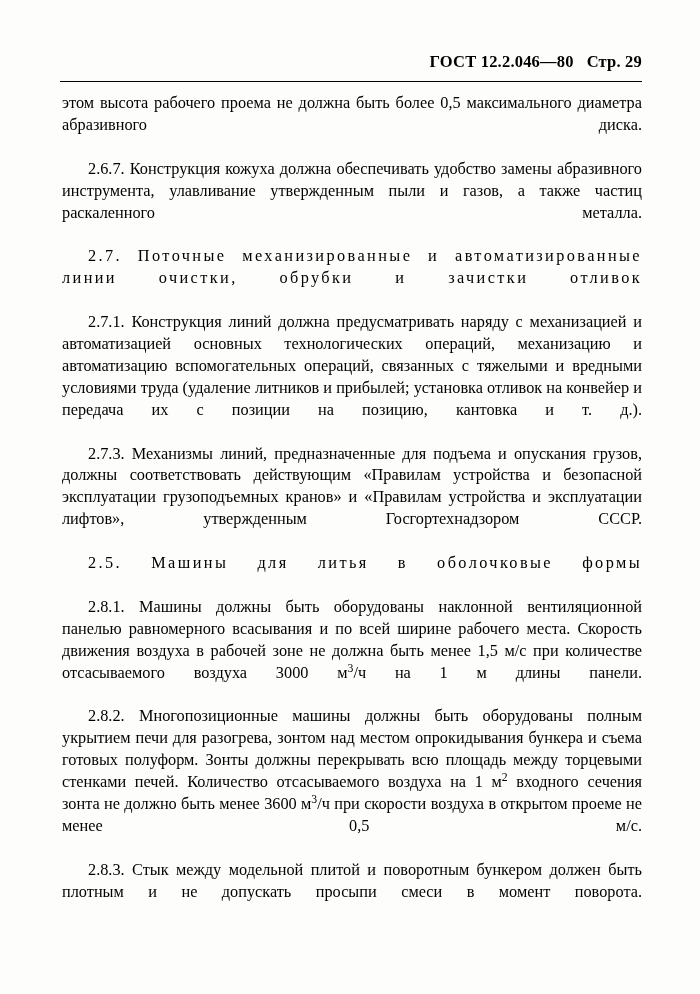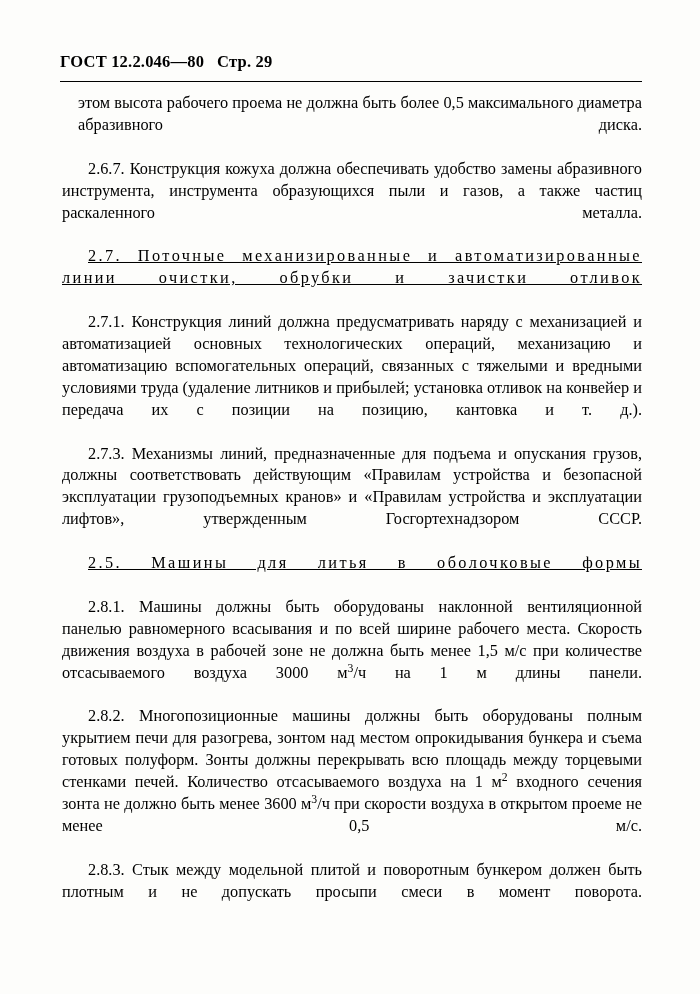--- a/index.html
+++ b/index.html
@@ -21,21 +21,21 @@
     width: 700px;
     height: 994px;
     background: #fdfdfb;
   }
   .header {
     position: absolute;
     left: 60px;
     right: 58px;
     top: 52px;
     height: 28px;
-    text-align: left;
+    text-align: right;
   }
   .header-line {
     font-family: "Liberation Serif", serif;
     font-size: 16.5px;
     font-weight: bold;
     letter-spacing: 0.2px;
     white-space: nowrap;
     display: inline-block;
   }
   .header-rule {
@@ -58,26 +58,24 @@
   p {
     margin: 0 0 0 0;
     text-align: justify;
     hyphens: manual;
   }
   p.indent {
     text-indent: 26px;
   }
   p.noindent {
     text-indent: 0;
-    margin-left: 16px;
   }
   .spaced-wide {
     letter-spacing: 2.4px;
     word-spacing: 2px;
-    text-decoration: underline;
   }
   .sup {
     font-size: 0.72em;
     vertical-align: super;
     line-height: 0;
   }
   
   p::after {
     content: "";
     display: inline-block;
@@ -89,21 +87,21 @@
 
 <div class="page">
 
   <div class="header">
     <span class="header-line"><span>ГОСТ 12.2.046—80</span>&nbsp;&nbsp;&nbsp;<span>Стр. 29</span></span>
   </div>
   <div class="header-rule"></div>
 
   <div class="content" id="content-root">
       <p class="noindent">этом высота рабочего проема не должна быть более 0,5 макси­мального диаметра абразивного диска.</p>
-      <p class="indent">2.6.7. Конструкция кожуха должна обеспечивать удобство за­мены абразивного инструмента, инструмента образующихся пыли и газов, а также частиц раскаленного металла.</p>
+      <p class="indent">2.6.7. Конструкция кожуха должна обеспечивать удобство за­мены абразивного инструмента, улавливание утвержденным пыли и газов, а также частиц раскаленного металла.</p>
       <p class="indent spaced-wide">2.7. Поточные механизированные и автомати­зированные линии очистки, обрубки и зачистки отливок</p>
       <p class="indent">2.7.1. Конструкция линий должна  предусматривать наряду с механизацией и автоматизацией основных технологических опера­ций, механизацию и автоматизацию вспомогательных операций, связанных с тяжелыми и вредными  условиями  труда (удаление литников и прибылей; установка отливок на конвейер и передача их с позиции на позицию, кантовка и т. д.).</p>
       <p class="indent">2.7.3. Механизмы линий, предназначенные для подъема и опу­скания грузов,  должны соответствовать действующим «Правилам устройства и безопасной эксплуатации грузоподъемных кранов» и «Правилам устройства и эксплуатации лифтов», утвержденным Госгортехнадзором СССР.</p>
       <p class="indent spaced-wide">2.5. Машины для литья в оболочковые формы</p>
       <p class="indent">2.8.1. Машины должны быть оборудованы наклонной вентиля­ционной панелью равномерного всасывания и по всей ширине ра­бочего места. Скорость движения воздуха в рабочей зоне не долж­на быть  менее 1,5 м/с при количестве  отсасываемого  воздуха 3000 м<span class="sup">3</span>/ч на 1 м длины панели.</p>
       <p class="indent">2.8.2. Многопозиционные машины должны быть оборудованы полным укрытием печи для разогрева, зонтом над местом опроки­дывания бункера и съема готовых полуформ. Зонты должны пере­крывать всю площадь между торцевыми стенками печей. Ко­личество отсасываемого воздуха на 1 м<span class="sup">2</span> входного сечения зонта не должно быть менее 3600 м<span class="sup">3</span>/ч при скорости воздуха в открытом проеме не менее 0,5 м/с.</p>
       <p class="indent">2.8.3. Стык между модельной плитой и поворотным бункером должен быть плотным и не допускать просыпи смеси в момент поворота.</p>
     </div>
 
 </div>

